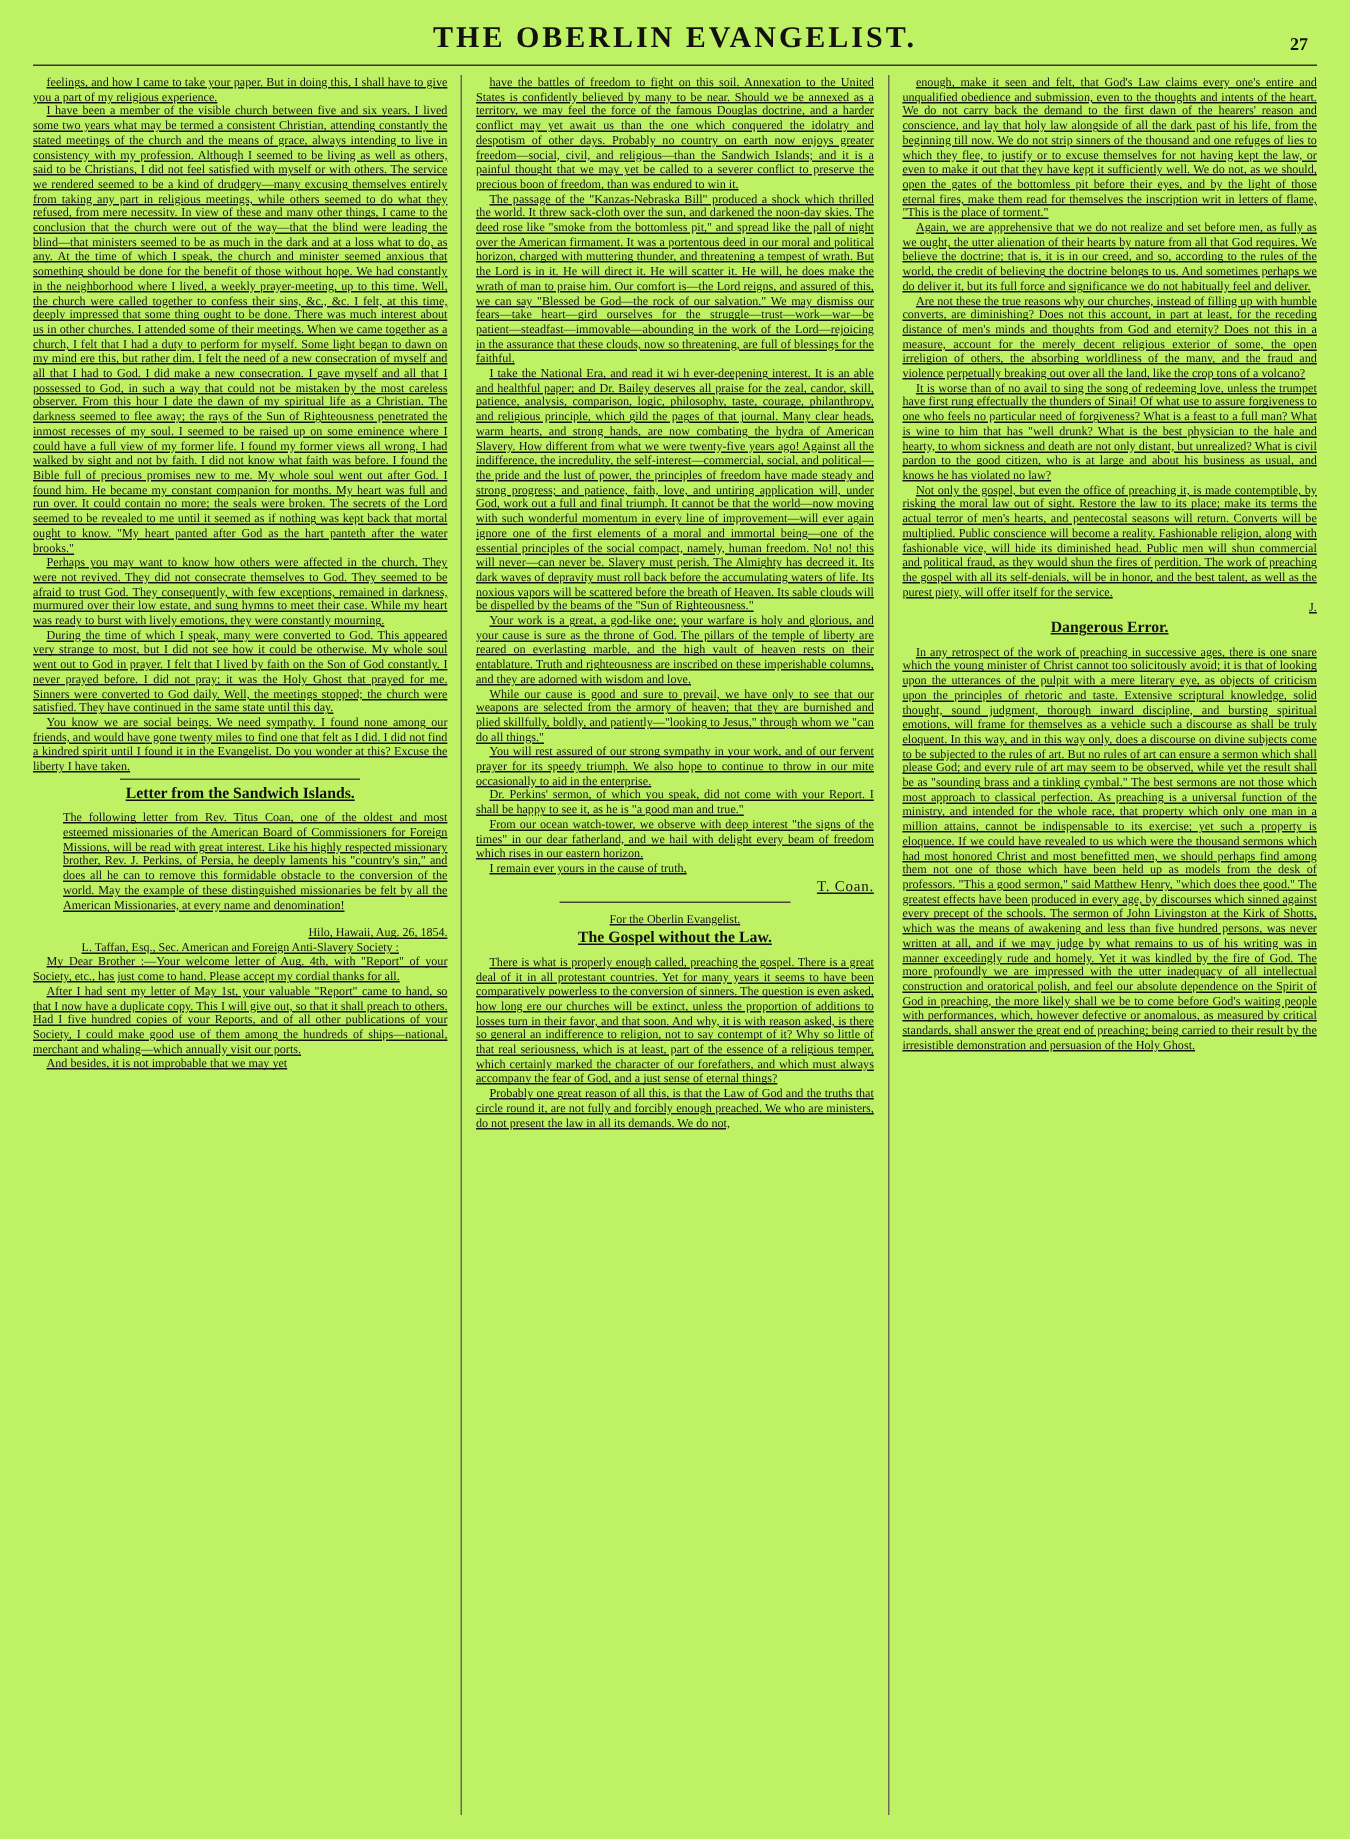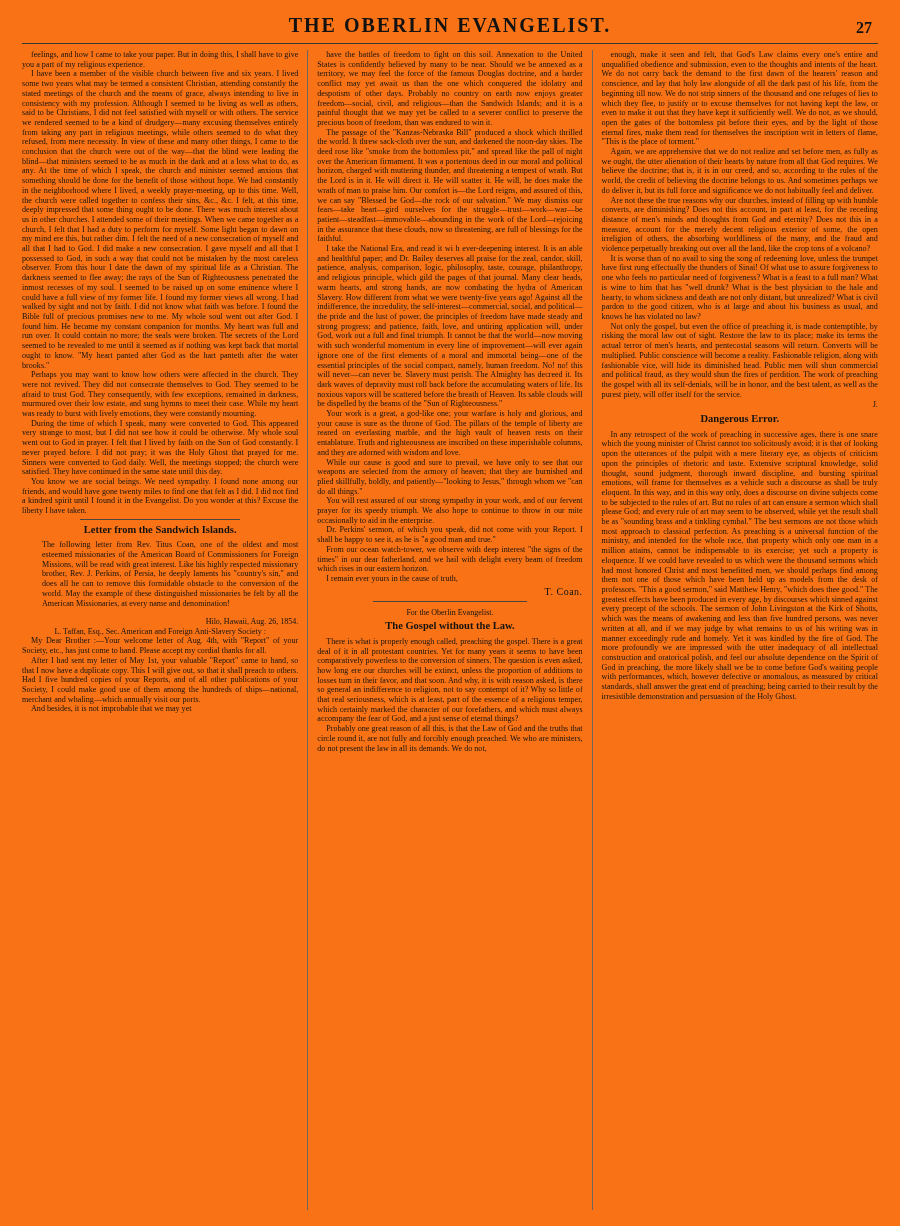--- a/index.html
+++ b/index.html
@@ -14,49 +14,50 @@
     color: #141210;
     position: relative;
     overflow: hidden;
   }
   .page {
     position: relative;
     width: 900px;
     height: 1226px;
     box-sizing: border-box;
     padding: 14px 22px 10px 22px;
-    background: #f97316;
+    background: #bef264;
   }
   .masthead {
     position: relative;
     text-align: center;
     font-family: "Liberation Serif", serif;
     letter-spacing: 2px;
     font-size: 20px;
     font-weight: bold;
     padding-bottom: 4px;
     margin-bottom: 2px;
   }
   .masthead .pageno {
     position: absolute;
     right: 6px;
     bottom: 4px;
-    font-size: 16px;
+    font-size: 12px;
     font-weight: bold;
     letter-spacing: 0;
   }
   .rule {
     border-top: 1px solid #3a3630;
     margin: 2px 0 6px 0;
   }
   .columns {
     display: flex;
     flex-direction: row;
     align-items: stretch;
     height: 1160px;
+    text-decoration: underline;
   }
   .col {
     width: 33.33%;
     box-sizing: border-box;
     font-size: 8.1px;
     line-height: 1.2;
     text-align: justify;
     hyphens: auto;
     -webkit-hyphens: auto;
   }

